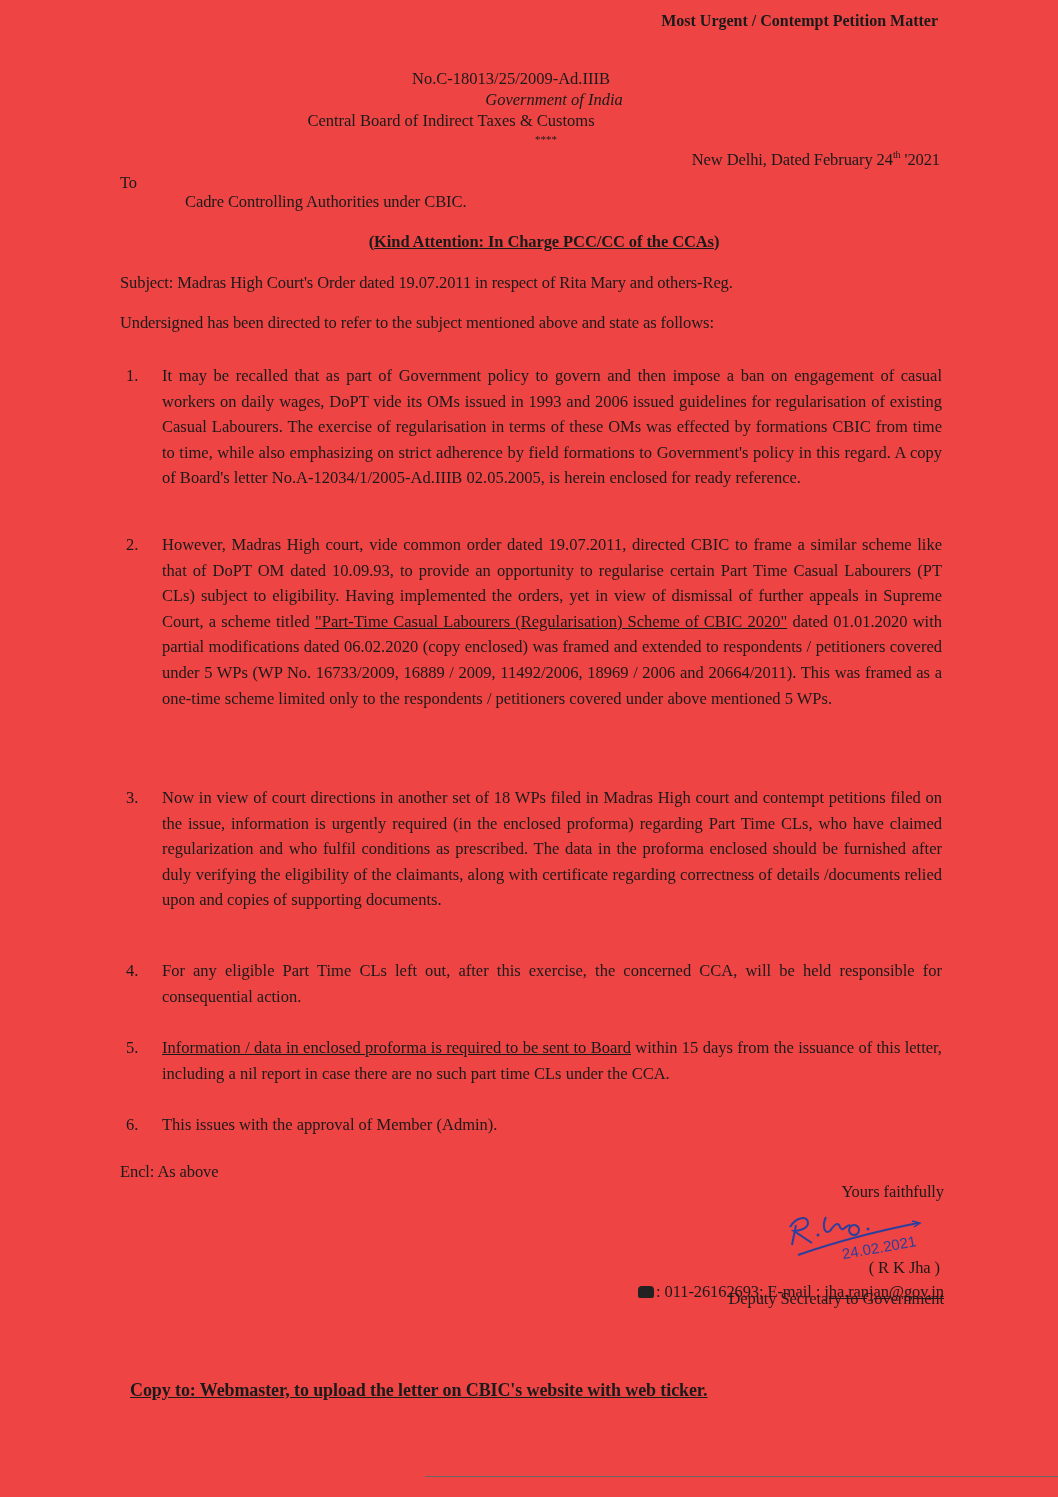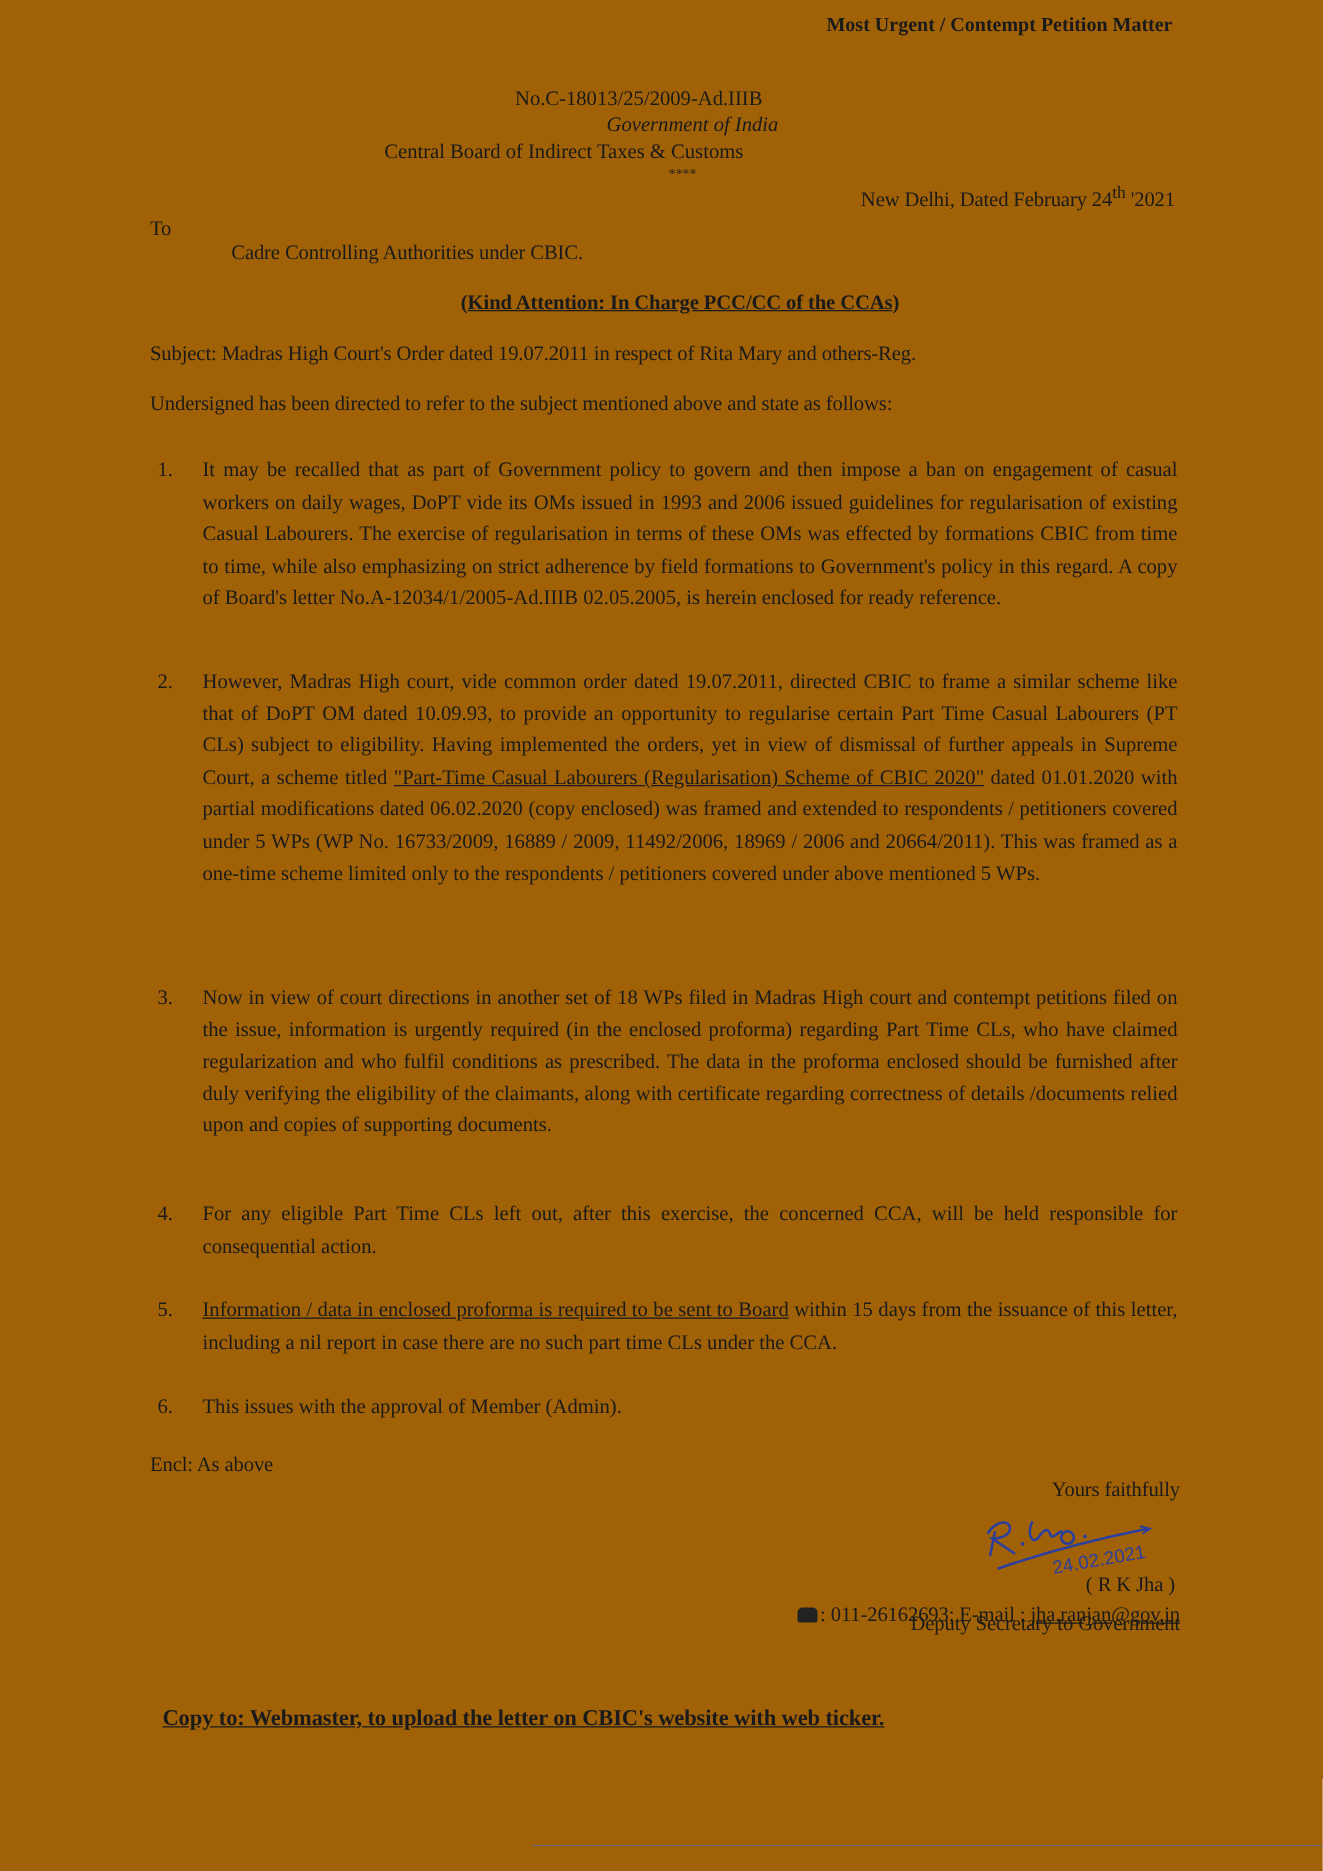--- a/index.html
+++ b/index.html
@@ -1,27 +1,27 @@
 <!DOCTYPE html>
 <html><head>
 <meta charset="utf-8">
 <style>
   html, body { margin: 0; padding: 0; background: #ffffff; }
   body {
     width: 1058px; height: 1497px; position: relative; overflow: hidden;
     font-family: "Liberation Sans", sans-serif;
     color: #1a1a1a;
   }
-  .page { position: absolute; left: 0; top: 0; width: 1058px; height: 1497px; background: #a16207; }
+  .page { position: absolute; left: 0; top: 0; width: 1058px; height: 1497px; background: #ef4444; }
   .abs { position: absolute; white-space: nowrap; }
   .t { font-size: 16.5px; line-height: 24px; font-family: "Liberation Serif", serif; letter-spacing: -0.1px; }
   .bold { font-weight: bold; }
   .urgent { right: 120px; top: 12px; font-size: 16px; font-weight: bold; font-family: "Liberation Serif", serif; }
   .hdr { font-family: "Liberation Serif", serif; font-size: 16.5px; text-align: center; margin-top: 11px; }
-  .underline { text-decoration: underline; }
+  .underline { text-decoration: underline; margin-top: 16px; }
   .item { position: absolute; left: 120px; width: 822px; font-family: "Liberation Serif", serif; font-size: 16.5px; line-height: 25.6px; }
   .item .num { position: absolute; left: 6px; top: 0; }
   .item .body { margin-left: 42px; text-align: justify; }
   .u { text-decoration: underline; }
   .sig-area { position: absolute; right: 110px; top: 1195px; width: 170px; height: 70px; }
   .rule { position: absolute; left: 425px; top: 1476px; width: 633px; height: 0; border-top: 1px solid #666; }
   .phone { display: inline-block; width: 16px; height: 12px; background: #222; border-radius: 4px 4px 2px 2px; vertical-align: -1px; margin-right: 2px; }
 </style>
 </head>
 <body>
@@ -29,21 +29,21 @@
 <div class="page">
 
   <div class="abs urgent">Most Urgent / Contempt Petition Matter</div>
 
   <div class="abs hdr" style="left:412px; top:58px;">No.C-18013/25/2009-Ad.IIIB</div>
   <div class="abs hdr" style="left:0; width:1058px; top:79px; padding-left:50px; box-sizing:border-box; text-align:center;font-style:italic;">Government of India</div>
   <div class="abs hdr" style="left:0; width:840px; top:100px; padding-left:62px; box-sizing:border-box; text-align:center;">Central Board of Indirect Taxes &amp; Customs</div>
   <div class="abs hdr" style="left:535px; top:122px; font-size:11px;">****</div>
 
   <div class="abs t" style="right:118px; top:143px;">
-    <span>New Delhi, Dated February 24</span><sup style="font-size:14px;font-family:Liberation Serif, serif;">th</sup><span> '2021</span>
+    <span>New Delhi, Dated February 24</span><sup style="font-size:10px;font-family:Liberation Serif, serif;">th</sup><span> '2021</span>
   </div>
 
   <div class="abs t" style="left:120px; top:171px;">To</div>
   <div class="abs t" style="left:185px; top:190px;">Cadre Controlling Authorities under CBIC.</div>
 
   <div class="abs t bold" style="left:0; width:1058px; text-align:center; top:230px; padding-left:30px; box-sizing:border-box;">(<span class="underline">Kind Attention: In Charge PCC/CC of the CCAs</span>)</div>
 
   <div class="abs t" style="left:120px; top:271px;">Subject: Madras High Court's Order dated 19.07.2011 in respect of Rita Mary and others-Reg.</div>
   <div class="abs t" style="left:120px; top:311px;">Undersigned has been directed to refer to the subject mentioned above and state as follows:</div>
 

